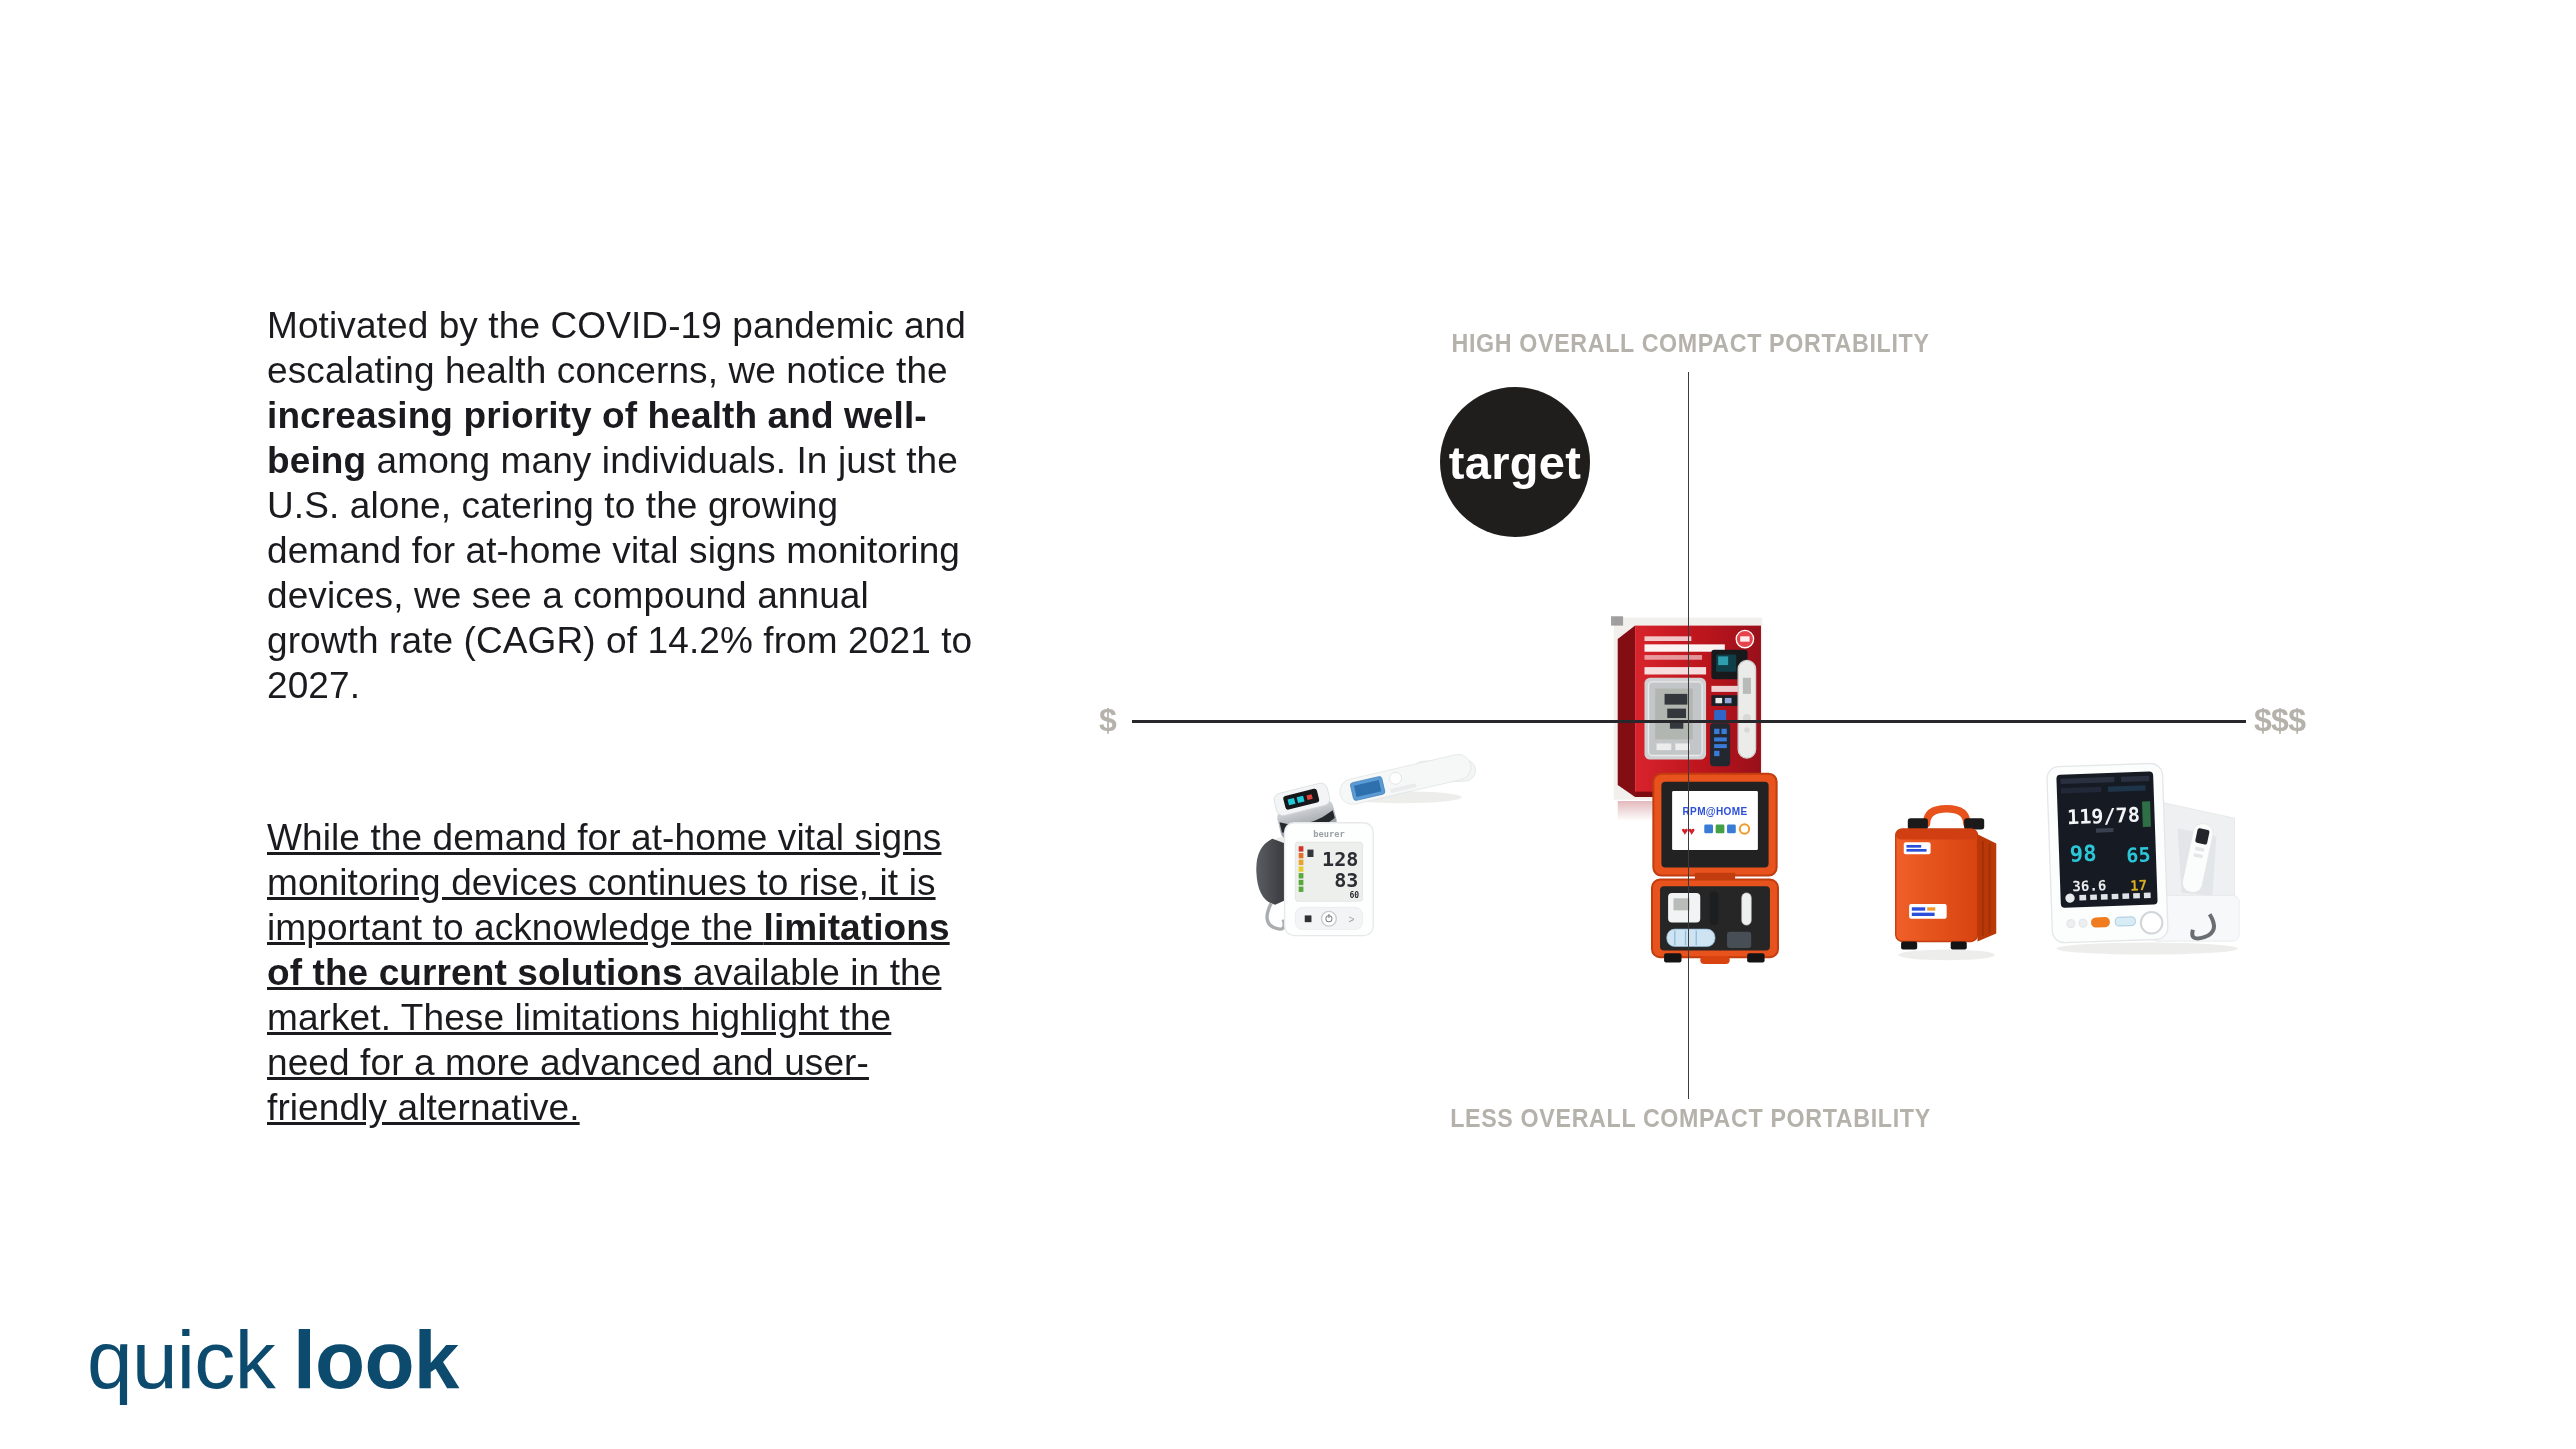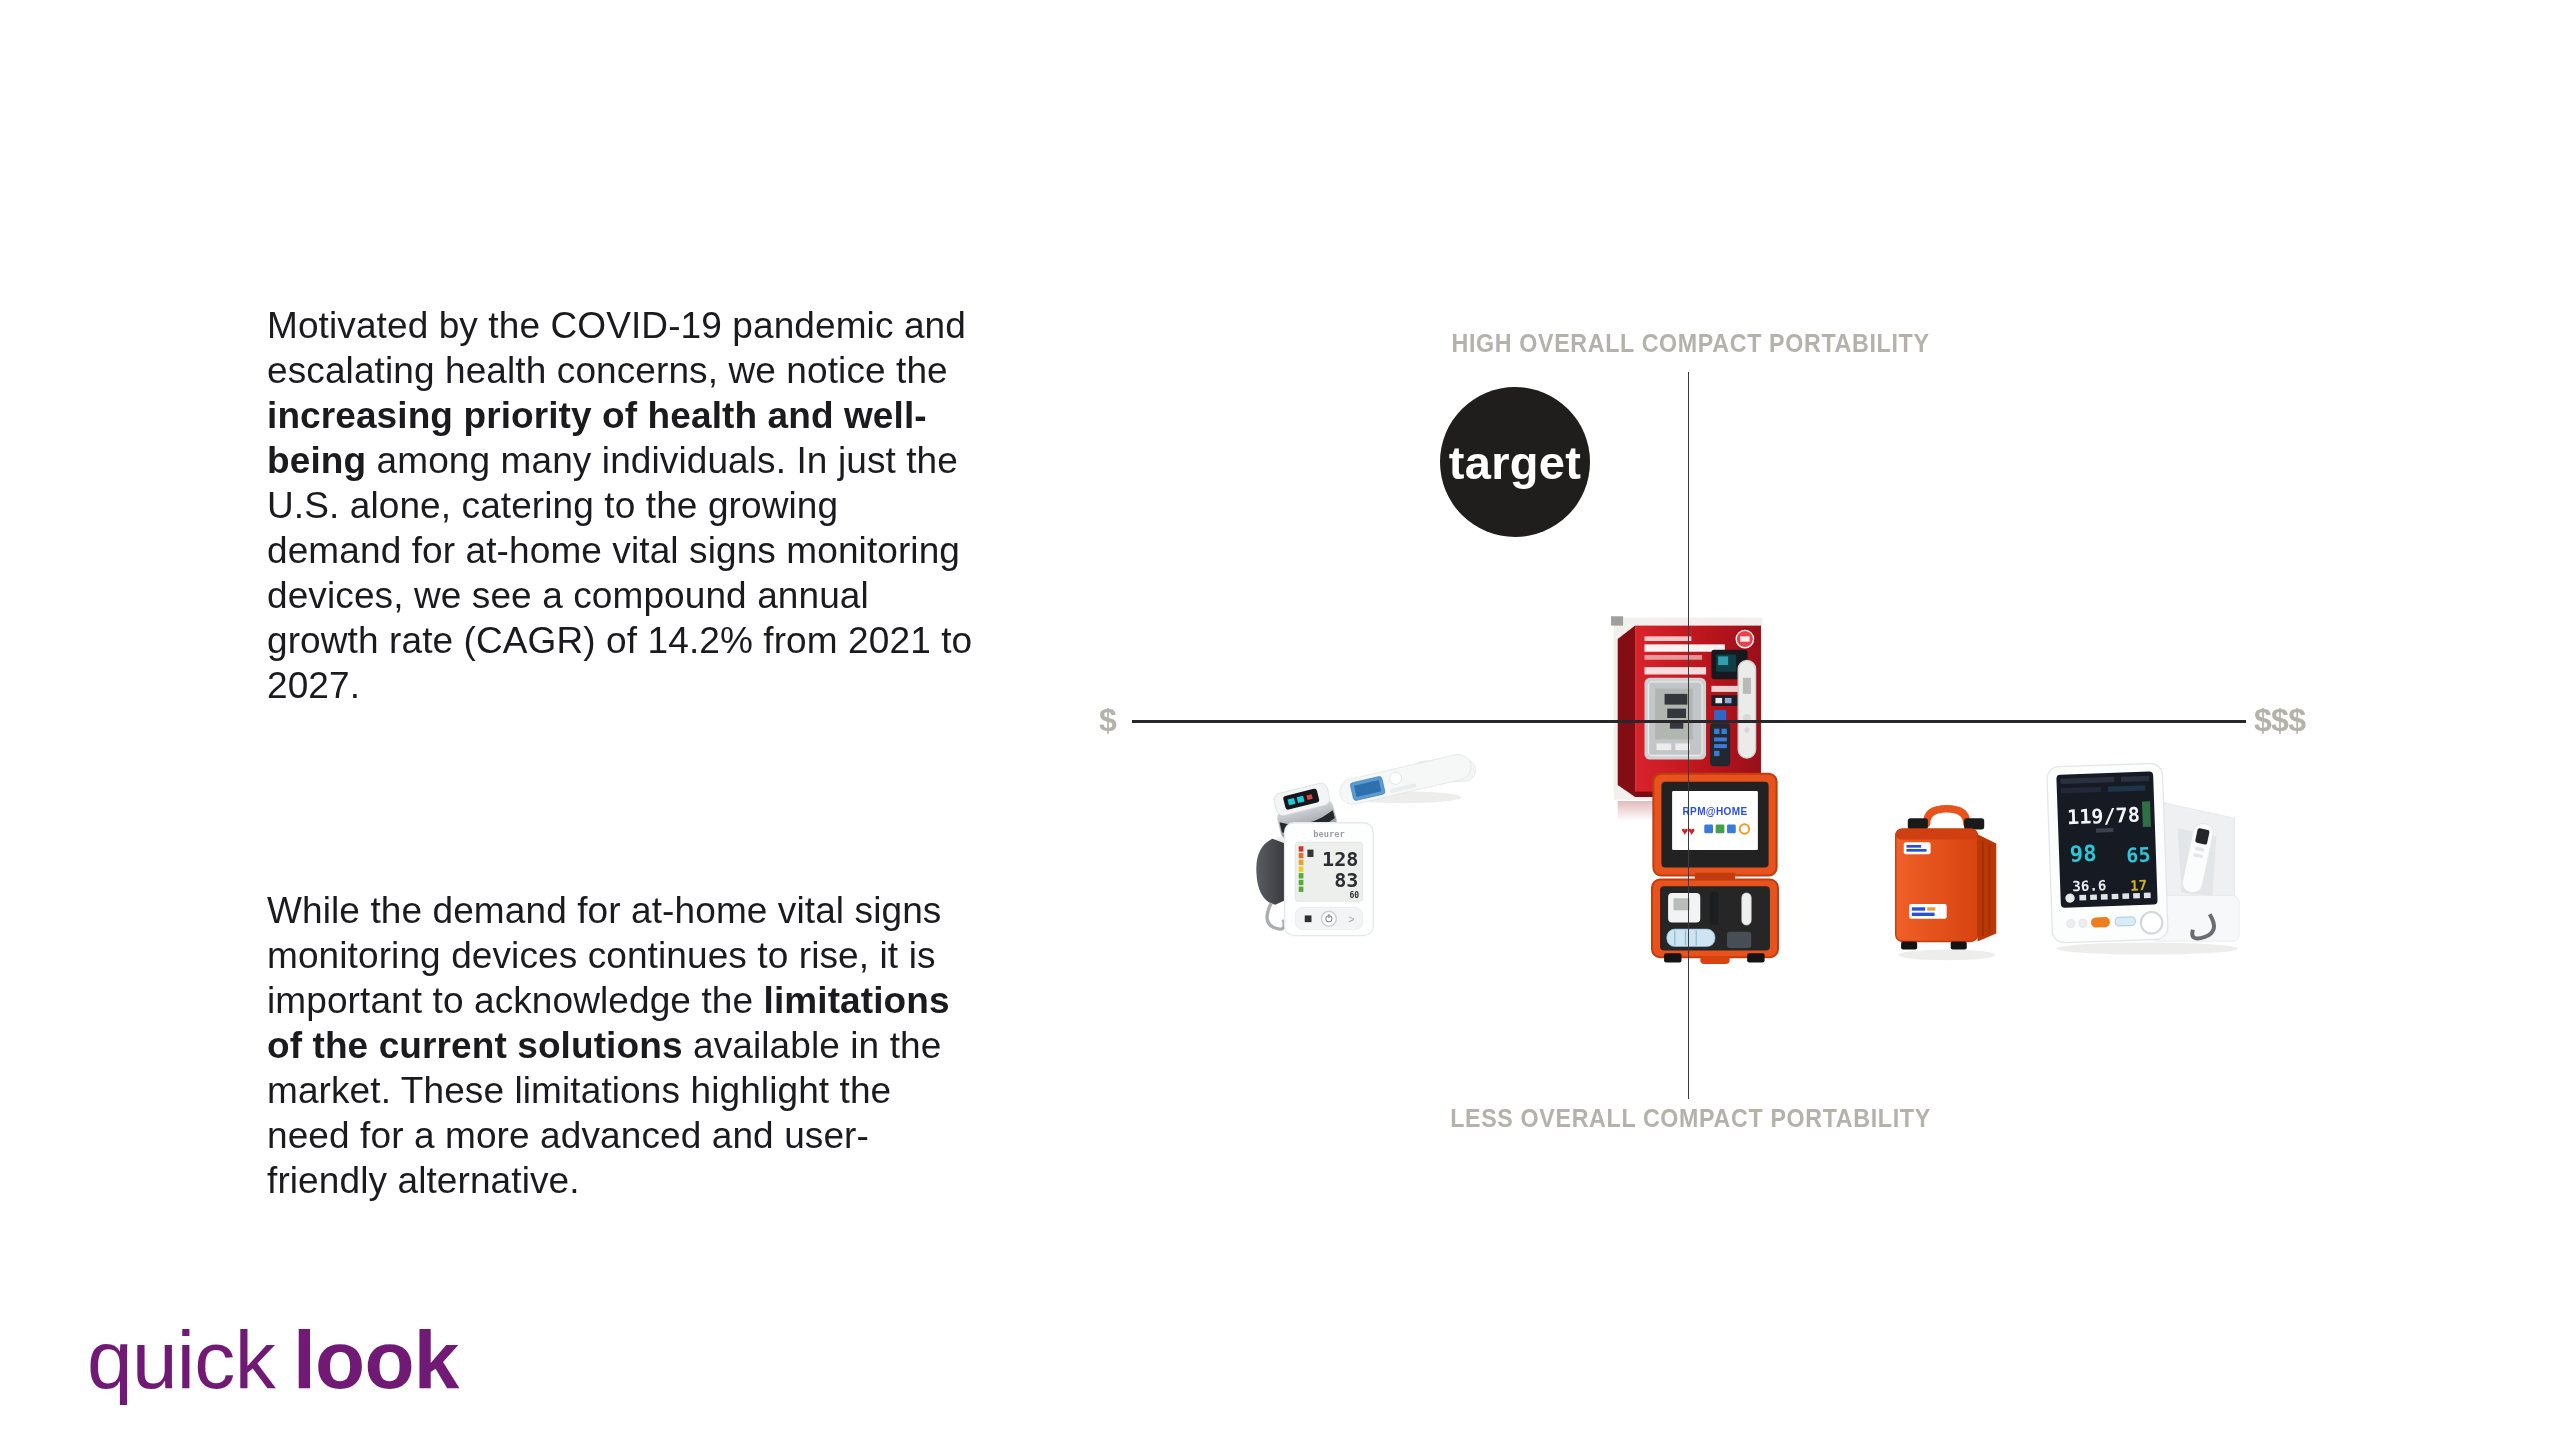--- a/index.html
+++ b/index.html
@@ -2,23 +2,23 @@
 <html style="font-size:10.7px"><head>
 <meta charset="utf-8">
 <style>
   html,body{margin:0;padding:0;background:#ffffff;}
   #slide{position:relative;width:2576px;height:1449px;background:#ffffff;overflow:hidden;
          font-family:"Liberation Sans", sans-serif;color:#1b1b1f;}
   .para{position:absolute;left:267px;width:711px;font-size:37px;line-height:45px;
         letter-spacing:0.1px;color:#1b1b1f;}
   .para b{font-weight:700;}
   .p1{top:303px;}
-  .p2{top:888px;}
+  .p2{top:815px;text-decoration:underline;}
   .footer-title{position:absolute;left:87px;top:1313px;font-size:82px;letter-spacing:-0.7px;
-        color:#701a75;white-space:nowrap;}
+        color:#0c4a6e;white-space:nowrap;}
   .footer-title .light{font-weight:400;margin-right:0.22em;}
   .footer-title .bold{font-weight:700;}
   
   .axis{position:absolute;z-index:2;background:#27272c;}
   .h-axis{left:1132px;top:720px;width:1114px;height:2.7px;}
   .v-axis{left:1688px;top:372px;width:1.3px;height:727px;background:#3a3a3f;}
   .axis-label{position:absolute;z-index:3;width:805px;left:1288px;text-align:center;
         font-weight:700;font-size:25px;letter-spacing:0.7px;color:#b5b2ac;
         transform:scaleX(0.93);white-space:nowrap;}
   .axis-label.top{top:329px;}

